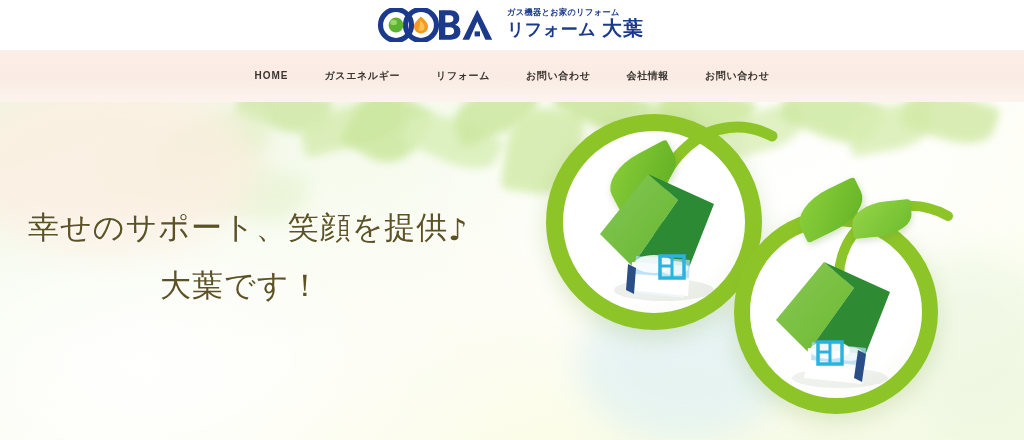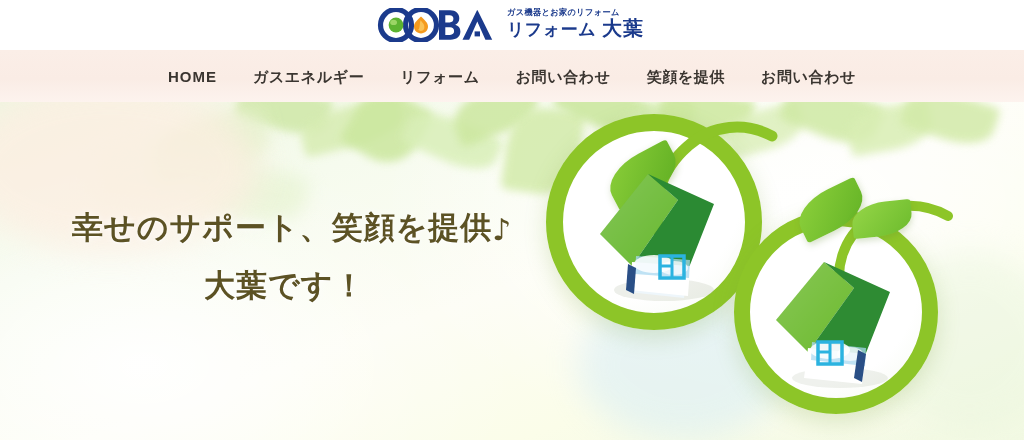--- a/index.html
+++ b/index.html
@@ -36,21 +36,21 @@
 
   
   .nav {
     position:absolute; top:50px; left:0; width:1024px; height:52px;
     background:linear-gradient(180deg,#fbeee7 0%, #faece5 55%, #fdf3ee 100%);
     display:flex; align-items:center; justify-content:center;
     z-index:6;
   }
   .nav-list { display:flex; align-items:center; gap:0px; }
   .nav-item {
-    font-size:15px; font-weight:bold; color:#3a3530;
+    font-size:10px; font-weight:bold; color:#3a3530;
     letter-spacing:0.6px; white-space:nowrap; cursor:pointer;
     padding:6px 18px; line-height:1;
   }
   .nav-item:first-child { letter-spacing:1px; }
 
   
   .hero {
     position:absolute; top:102px; left:0; width:1024px; height:338px;
     overflow:hidden;
     background:
@@ -83,23 +83,23 @@
   .house { position:absolute; }
   .house svg { display:block; overflow:visible; }
 
   
   .hero-copy {
     position:absolute; left:0; top:108px; width:520px;
     z-index:5; pointer-events:none;
   }
   .headline-1, .headline-2 {
     font-family:"DejaVu Serif","Liberation Serif",serif;
-    color:#5c5224; font-weight:bold;
+    color:#5c5224; font-weight:normal;
     text-shadow:0 1px 2px rgba(255,255,255,0.95), 0 0 9px rgba(255,255,255,0.85);
-    white-space:nowrap; line-height:1.15;margin-left:44px;
+    white-space:nowrap; line-height:1.15;
   }
   .headline-1 { font-size:31px; letter-spacing:1px; padding-left:28px; }
   .headline-2 { font-size:31px; letter-spacing:1px; padding-left:160px; margin-top:22px; }
   .note-glyph { font-size:30px; display:inline-block; transform:translateY(2px); }
 
   .blue-wash {
     position:absolute; border-radius:50%;
     filter:blur(16px); opacity:0.55;
   }
 </style>
@@ -140,21 +140,21 @@
 
     </div>
   </div>
 
   <nav class="nav">
     <div class="nav-list">
       <div class="nav-item">HOME</div>
       <div class="nav-item">ガスエネルギー</div>
       <div class="nav-item">リフォーム</div>
       <div class="nav-item">お問い合わせ</div>
-      <div class="nav-item">笑顔を提供</div>
+      <div class="nav-item">会社情報</div>
       <div class="nav-item">お問い合わせ</div>
     </div>
   </nav>
 
   <div class="hero">
 
     <div class="foliage">
       <div class="leaf-blur" style="left:238px; top:-16px; width:92px; height:44px; background:#cfe8a8; transform:rotate(18deg);"></div>
       <div class="leaf-blur" style="left:300px; top:4px;  width:104px; height:40px; background:#d7ecb2; transform:rotate(-14deg);"></div>
       <div class="leaf-blur" style="left:352px; top:-10px; width:70px; height:70px; background:#cbe79e; transform:rotate(30deg);"></div>

